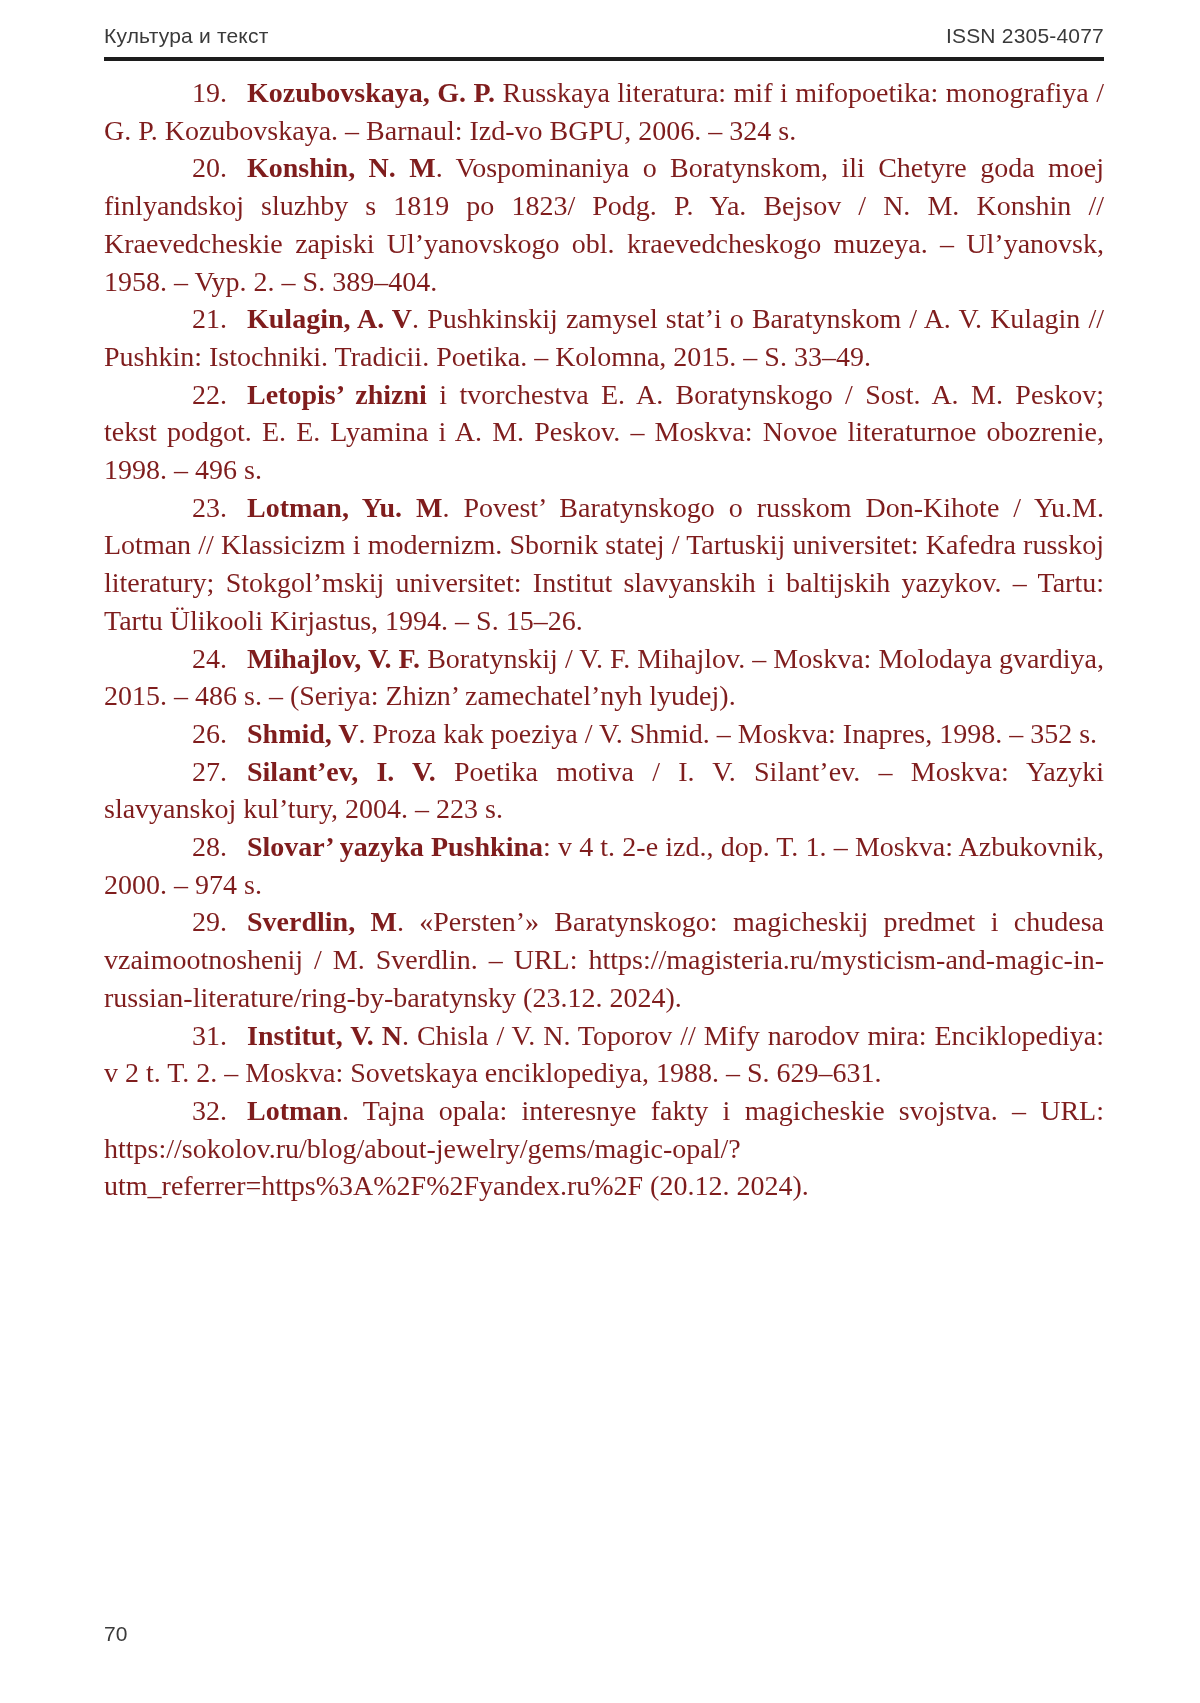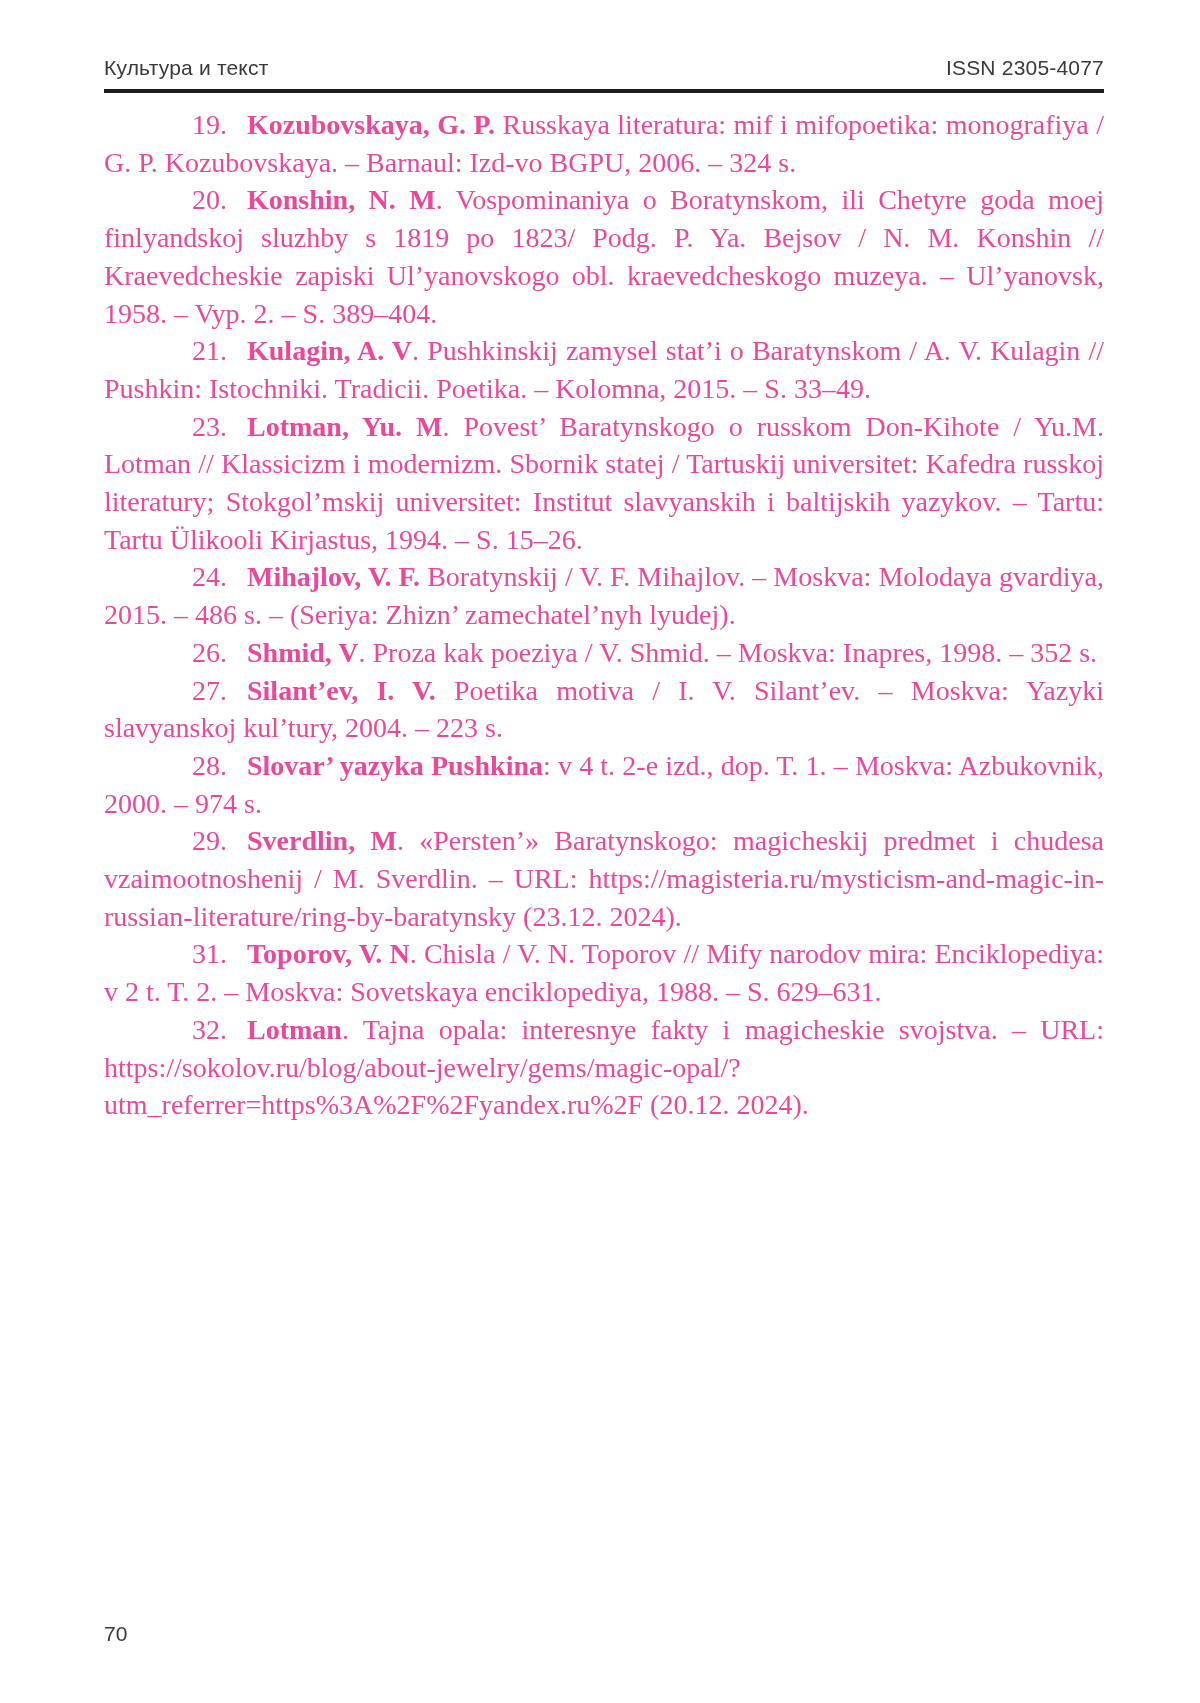--- a/index.html
+++ b/index.html
@@ -1,21 +1,21 @@
 <!DOCTYPE html>
 <html lang="ru"><head>
 <meta charset="utf-8">
 <style>
   html, body { margin: 0; padding: 0; background: #ffffff; }
   body { width: 1200px; height: 1703px; }
   .page {
     box-sizing: border-box;
     width: 1196px;
     height: 1703px;
-    padding: 56px 92px 0 104px;
+    padding: 24px 92px 0 104px;
     position: relative;
     background: #ffffff;
     overflow: hidden;
   }
   .header-row {
     display: flex;
     justify-content: space-between;
     align-items: baseline;
     font-family: "Liberation Sans", sans-serif;
     font-size: 21px;
@@ -25,21 +25,21 @@
   .header-rule {
     height: 4px;
     background: #1c1c1c;
     margin-top: 9px;
   }
   .refs {
     margin-top: 13px;
     font-family: "Liberation Serif", serif;
     font-size: 28px;
     line-height: 37.7px;
-    color: #ec4899;
+    color: #7f1d1d;
     text-align: justify;
   }
   p.ref {
     margin: 0;
     text-indent: 88px;
     overflow-wrap: anywhere;
   }
   .num { margin-right: 20px; }
   .head { font-weight: bold; }
   .page-number {
@@ -62,35 +62,36 @@
   </div>
   <div class="header-rule"></div>
 
   <div class="refs">
   <p class="ref"><span class="num">19.</span><b class="head">Kozubovskaya, G. P.</b><span class="tail"> Russkaya literatura: mif i mifopoetika: monografiya / G. P. Kozubovskaya. – Barnaul: Izd-vo BGPU, 2006. – 324 s.</span></p>
 
   <p class="ref"><span class="num">20.</span><b class="head">Konshin, N. M</b><span class="tail">. Vospominaniya o Boratynskom, ili Chetyre goda moej finlyandskoj sluzhby s 1819 po 1823/ Podg. P. Ya. Bejsov / N. M. Konshin // Kraevedcheskie zapiski Ul’yanovskogo obl. kraevedcheskogo muzeya. – Ul’yanovsk, 1958. – Vyp. 2. – S. 389–404.</span></p>
 
   <p class="ref"><span class="num">21.</span><b class="head">Kulagin, A. V</b><span class="tail">. Pushkinskij zamysel stat’i o Baratynskom / A. V. Kulagin // Pushkin: Istochniki. Tradicii. Poetika. – Kolomna, 2015. – S. 33–49.</span></p>
 
+  <p class="ref"><span class="num">22.</span><b class="head">Letopis’ zhizni</b><span class="tail"> i tvorchestva E. A. Boratynskogo / Sost. A. M. Peskov; tekst podgot. E. E. Lyamina i A. M. Peskov. – Moskva: Novoe literaturnoe obozrenie, 1998. – 496 s.</span></p>
 
   <p class="ref"><span class="num">23.</span><b class="head">Lotman, Yu. M</b><span class="tail">. Povest’ Baratynskogo o russkom Don-Kihote / Yu.M. Lotman // Klassicizm i modernizm. Sbornik statej / Tartuskij universitet: Kafedra russkoj literatury; Stokgol’mskij universitet: Institut slavyanskih i baltijskih yazykov. – Tartu: Tartu Ülikooli Kirjastus, 1994. – S. 15–26.</span></p>
 
   <p class="ref"><span class="num">24.</span><b class="head">Mihajlov, V. F.</b><span class="tail"> Boratynskij / V. F. Mihajlov. – Moskva: Molodaya gvardiya, 2015. – 486 s. – (Seriya: Zhizn’ zamechatel’nyh lyudej).</span></p>
 
 
   <p class="ref"><span class="num">26.</span><b class="head">Shmid, V</b><span class="tail">. Proza kak poeziya / V. Shmid. – Moskva: Inapres, 1998. – 352 s.</span></p>
 
   <p class="ref"><span class="num">27.</span><b class="head">Silant’ev, I. V.</b><span class="tail"> Poetika motiva / I. V. Silant’ev. – Moskva: Yazyki slavyanskoj kul’tury, 2004. – 223 s.</span></p>
 
   <p class="ref"><span class="num">28.</span><b class="head">Slovar’ yazyka Pushkina</b><span class="tail">: v 4 t. 2-e izd., dop. T. 1. – Moskva: Azbukovnik, 2000. – 974 s.</span></p>
 
   <p class="ref"><span class="num">29.</span><b class="head">Sverdlin, M</b><span class="tail">. «Persten’» Baratynskogo: magicheskij predmet i chudesa vzaimootnoshenij / M. Sverdlin. – URL: https://magisteria.ru/mysticism-and-magic-in-russian-literature/ring-by-baratynsky (23.12. 2024).</span></p>
 
 
-  <p class="ref"><span class="num">31.</span><b class="head">Toporov, V. N</b><span class="tail">. Chisla / V. N. Toporov // Mify narodov mira: Enciklopediya: v 2 t. T. 2. – Moskva: Sovetskaya enciklopediya, 1988. – S. 629–631.</span></p>
+  <p class="ref"><span class="num">31.</span><b class="head">Institut, V. N</b><span class="tail">. Chisla / V. N. Toporov // Mify narodov mira: Enciklopediya: v 2 t. T. 2. – Moskva: Sovetskaya enciklopediya, 1988. – S. 629–631.</span></p>
 
   <p class="ref"><span class="num">32.</span><b class="head">Lotman</b><span class="tail">. Tajna opala: interesnye fakty i magicheskie svojstva. – URL: https://sokolov.ru/blog/about-jewelry/gems/magic-opal/?utm_referrer=https%3A%2F%2Fyandex.ru%2F (20.12. 2024).</span></p>
 </div>
 
   <div class="page-number">70</div>
 
 </div>
 
 </body></html>

